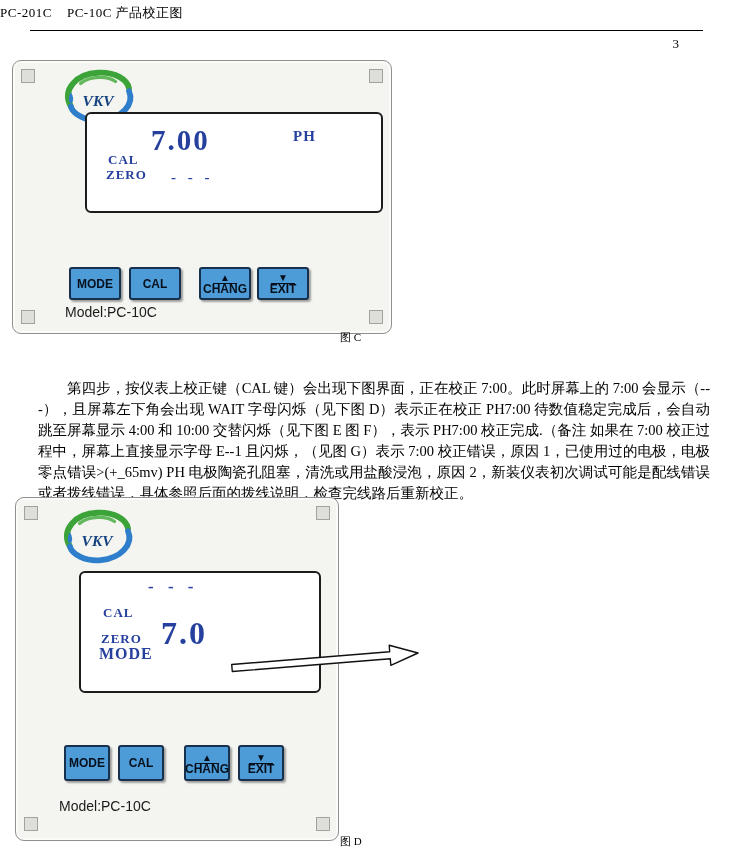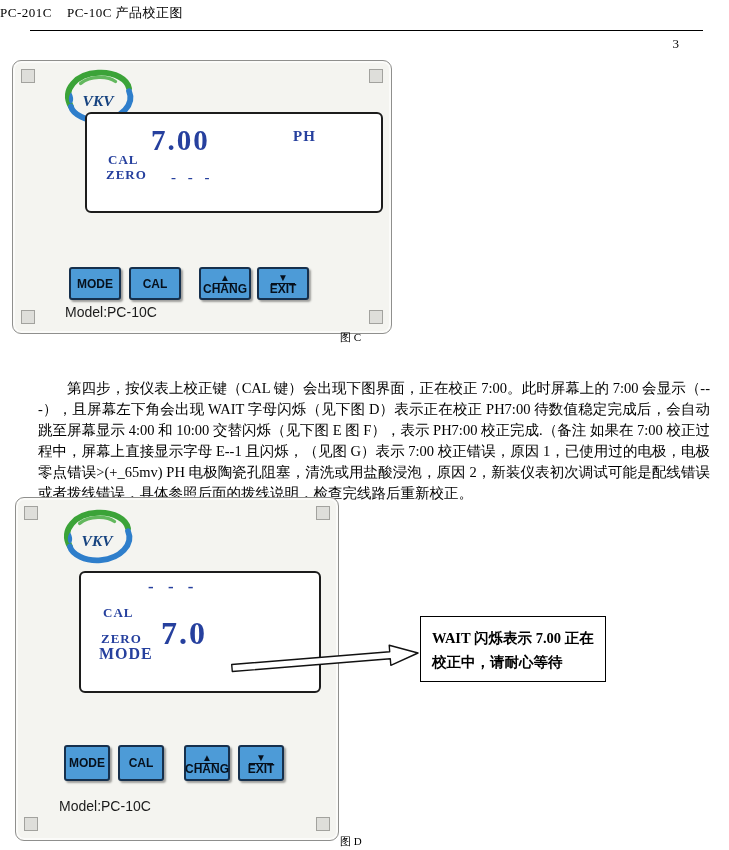--- a/index.html
+++ b/index.html
@@ -169,20 +169,16 @@
       <span class="arrow-label">EXIT</span>
     </div>
 
     <div class="model">Model:PC-10C</div>
   </div>
 
   <svg class="callout-arrow" viewBox="0 0 195 42">
     <polygon points="3.7,28.5 161.7,15.8 161.2,9.3 190,17 162.8,29.3 162.3,22.8 4.3,35.5" fill="#ffffff" stroke="#111111" stroke-width="1.4" stroke-linejoin="round"></polygon>
   </svg>
 
-  <div class="callout">
-    <div>WAIT 闪烁表示 7.00 正在</div>
-    <div>校正中，请耐心等待</div>
-  </div>
 
   <div class="fig-label fig-label-d">图 D</div>
 
 </div>
 
 </body></html>

